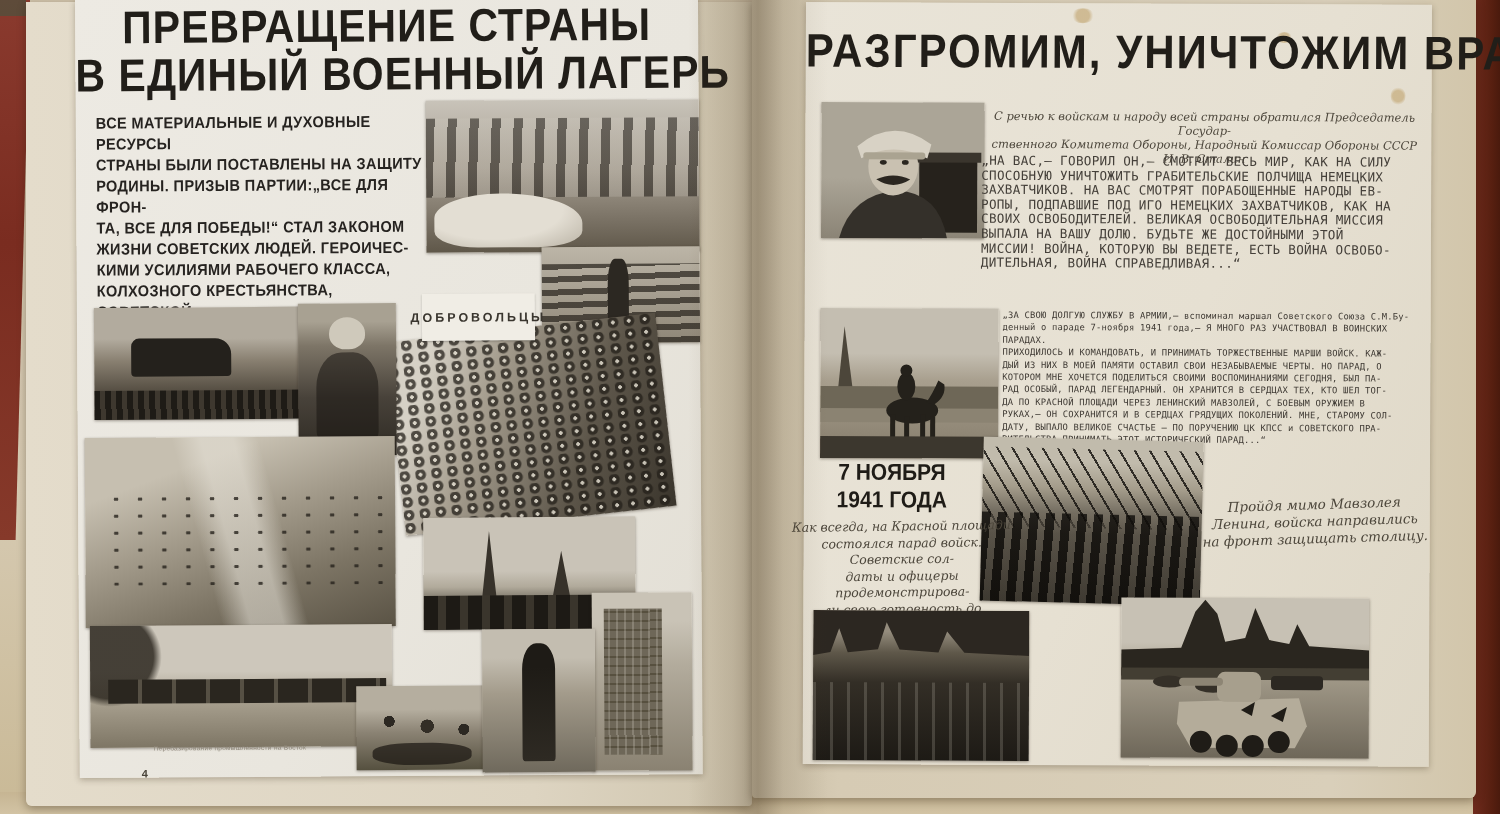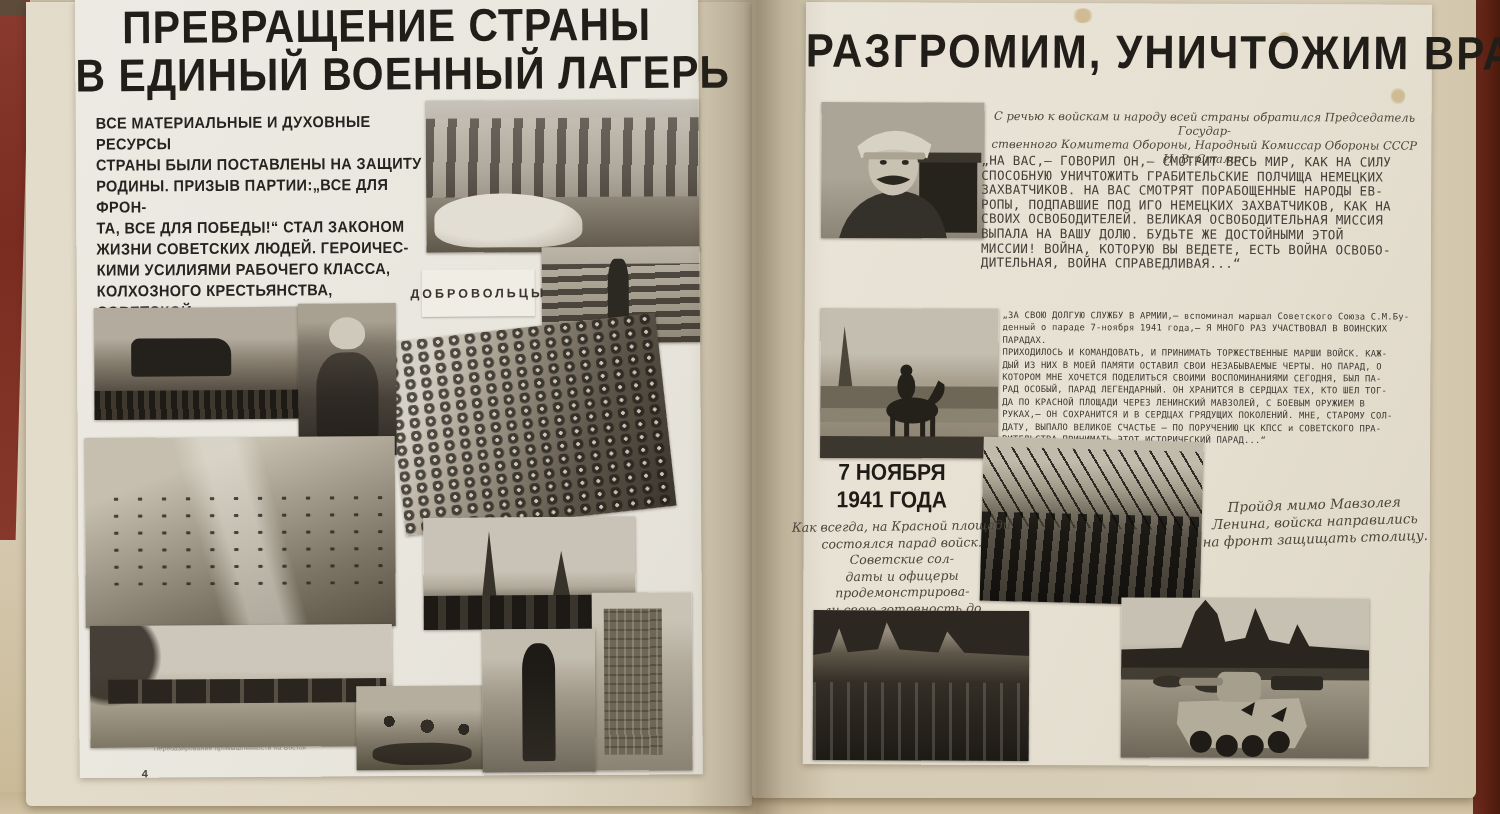--- a/index.html
+++ b/index.html
@@ -45,21 +45,21 @@
   .stencil-body{position:absolute;left:20px;top:113px;width:340px;
       font-size:15px;font-weight:bold;line-height:20px;letter-spacing:.4px;color:#262320;
       white-space:pre-line;transform:scale(.97,1.05);transform-origin:top left;}
   .mono-block{position:absolute;font-family:"DejaVu Sans Mono",monospace;color:#45403a;white-space:pre-line;}
   .quote-stalin{left:176px;top:151px;width:450px;font-size:12.6px;line-height:14.6px;letter-spacing:.3px;}
   .quote-bud{left:198px;top:306px;width:434px;font-size:8.8px;line-height:12.4px;letter-spacing:.2px;color:#3e3933;}
   .script{position:absolute;font-family:"DejaVu Serif",serif;font-style:italic;color:#4c463b;white-space:pre-line;}
   .intro-script{left:176px;top:106px;width:446px;font-size:11.5px;line-height:14px;text-align:center;}
   .hand-parade{left:-14px;top:516px;width:226px;font-size:12.5px;line-height:16.5px;text-align:center;transform:rotate(-1deg);}
   .hand-maus{left:398px;top:492px;width:226px;font-size:13.5px;line-height:17px;text-align:center;transform:rotate(-2deg);}
-  .vol-label{position:absolute;left:345px;top:272px;width:113px;height:47px;background:#f0ede5;
+  .vol-label{position:absolute;left:345px;top:296px;width:113px;height:47px;background:#f0ede5;
       box-shadow:0 1px 2px rgba(0,0,0,.25);display:flex;align-items:center;justify-content:center;
       font-size:12.5px;font-weight:bold;letter-spacing:3px;color:#3a362f;}
   .date-label{position:absolute;left:30px;top:458px;width:116px;text-align:center;
       font-size:21px;font-weight:bold;line-height:25px;color:#1f1c17;white-space:pre-line;transform:scale(1,1.1);}
   .train-caption{position:absolute;left:74px;top:745px;width:220px;font-size:6.5px;color:#8d8678;letter-spacing:.3px;}
   .page-num{position:absolute;left:62px;top:768px;font-size:11px;font-weight:bold;color:#4a443a;}
   .watermark{position:absolute;left:36px;top:26px;z-index:20;
       font-family:"DejaVu Sans Mono",monospace;font-weight:bold;font-size:23px;letter-spacing:1px;
       color:#ff6f9c;-webkit-text-stroke:.7px #ffe2ec;text-shadow:0 0 3px rgba(255,255,255,.85);}
   

